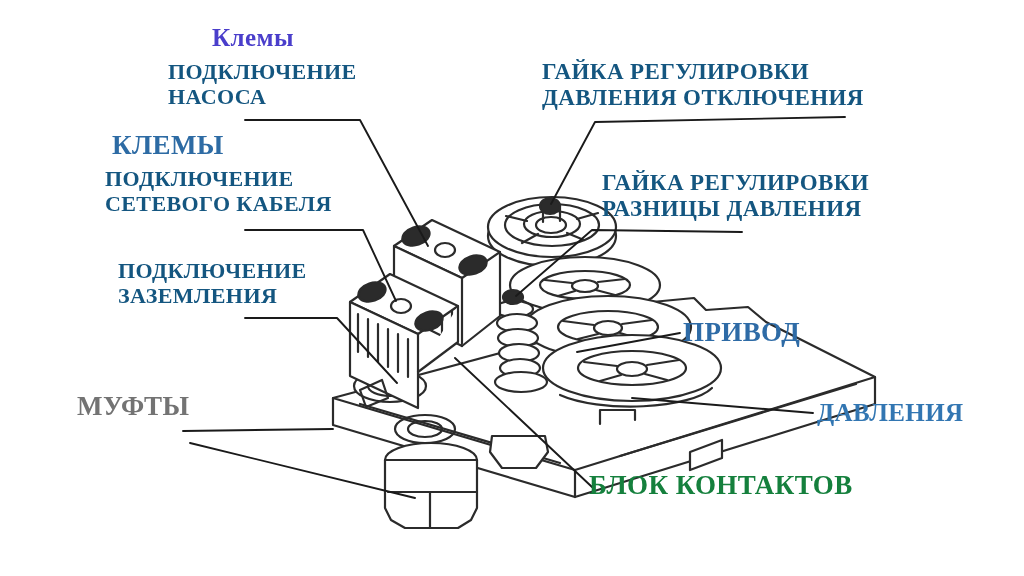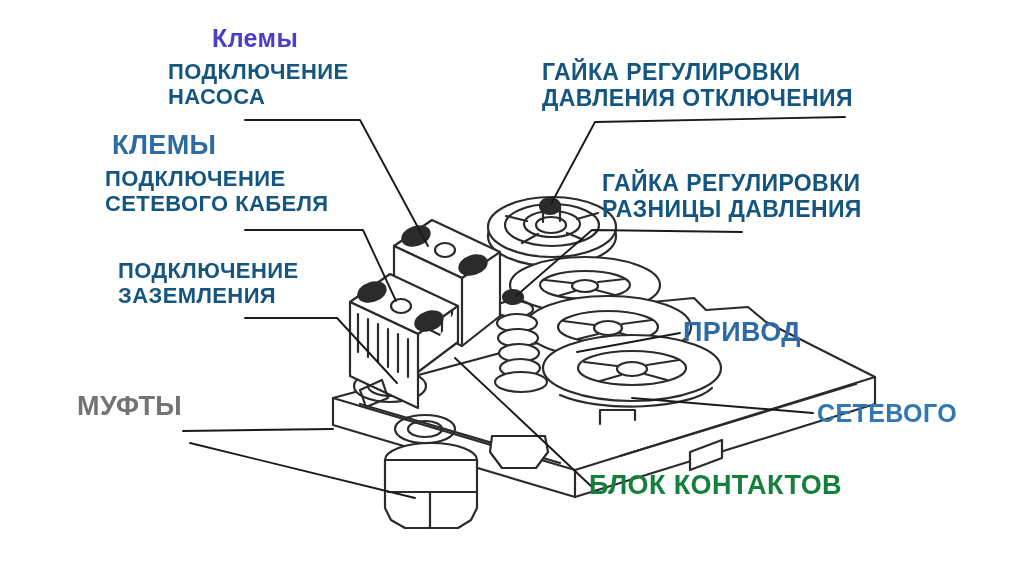--- a/index.html
+++ b/index.html
@@ -1,21 +1,21 @@
 <!DOCTYPE html>
 <html><head>
 <meta charset="utf-8">
 <style>
   html,body{margin:0;padding:0;}
   #stage{
     position:relative;
     width:1024px;height:576px;
     background:#ffffff;
     overflow:hidden;
-    font-family:Liberation Sans, sans-serif;
+    font-family:Liberation Serif, serif;
   }
   .lbl{
     position:absolute;
     font-weight:700;
     white-space:pre-line;
     letter-spacing:.4px;
     line-height:1.14;
   }
   .center{ text-align:left; }
   svg{ position:absolute; left:0; top:0; }
@@ -149,17 +149,17 @@
   <div class="lbl" style="left: 77px; top: 391px; font-size: 27px; color: #737373;">МУФТЫ</div>
 
   <div class="lbl center" style="left: 542px; top: 59px; width: 336px; font-size: 23px; color: rgb(20, 86, 128);">ГАЙКА РЕГУЛИРОВКИ
 ДАВЛЕНИЯ ОТКЛЮЧЕНИЯ</div>
 
   <div class="lbl center" style="left: 602px; top: 170px; width: 336px; font-size: 23px; color: rgb(20, 86, 128);">ГАЙКА РЕГУЛИРОВКИ
 РАЗНИЦЫ ДАВЛЕНИЯ</div>
 
   <div class="lbl" style="left: 683px; top: 317px; font-size: 27px; color: rgb(46, 107, 166);">ПРИВОД</div>
 
-  <div class="lbl" style="left: 817px; top: 399px; font-size: 25px; color: rgb(50, 118, 178);">СЕТЕВОГО</div>
+  <div class="lbl" style="left: 817px; top: 399px; font-size: 25px; color: rgb(50, 118, 178);">ДАВЛЕНИЯ</div>
 
   <div class="lbl" style="left: 589px; top: 470px; font-size: 27px; color: #15803d;">БЛОК КОНТАКТОВ</div>
 
 </div>
 
 </body></html>

